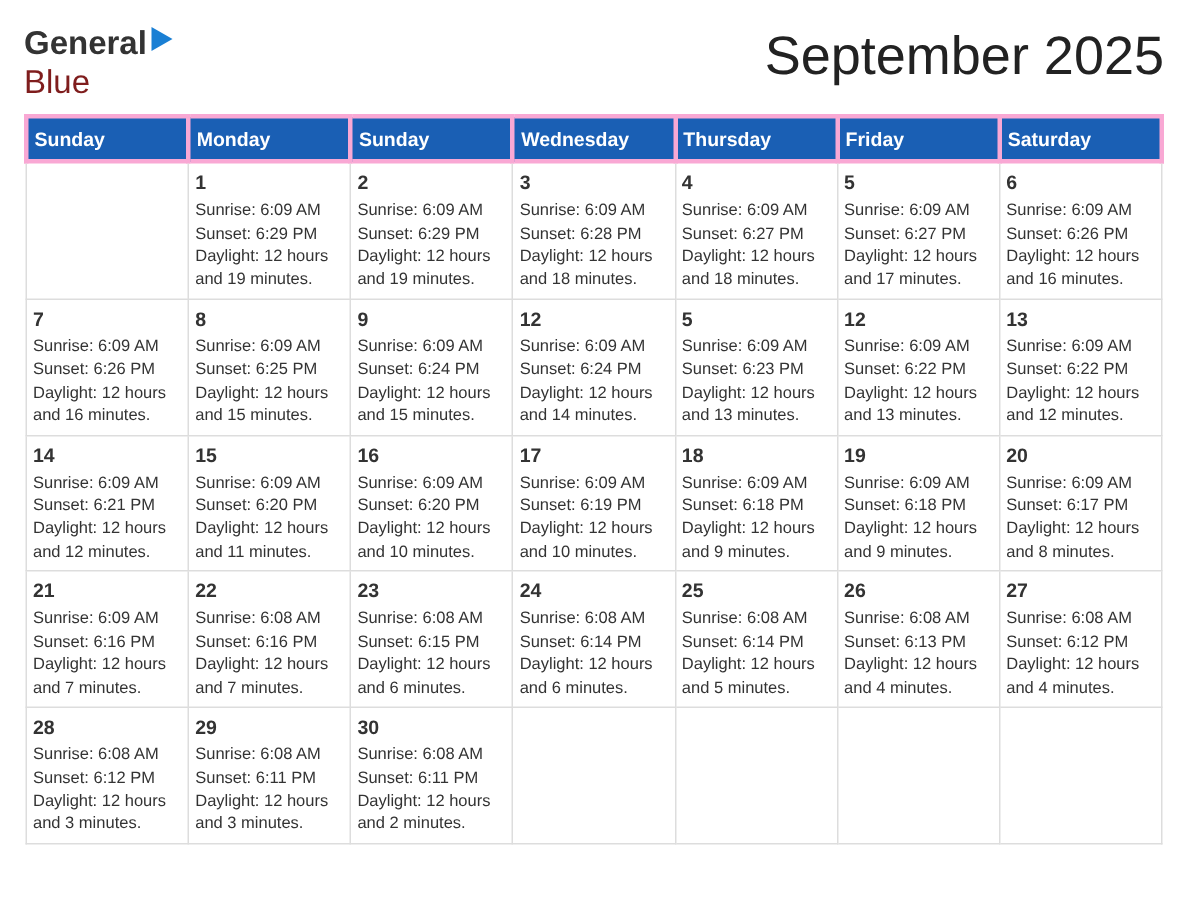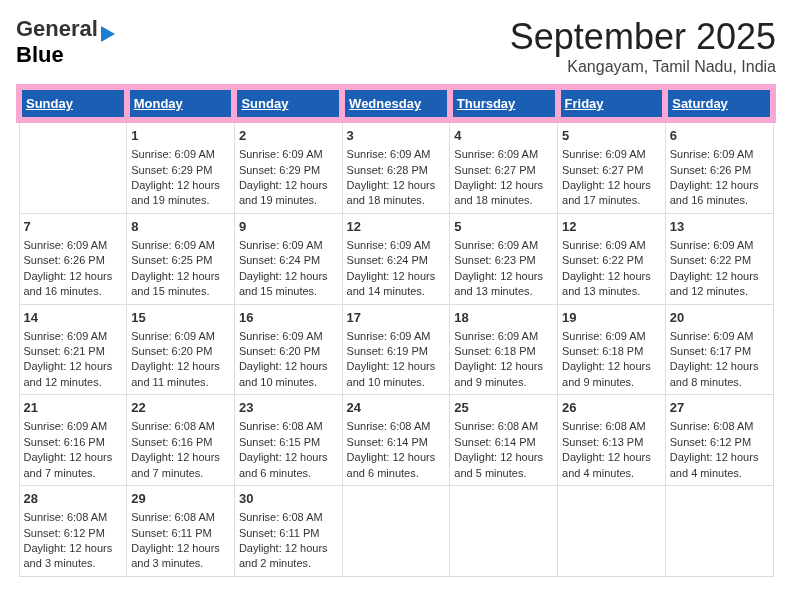--- a/index.html
+++ b/index.html
@@ -16,21 +16,21 @@
       align-items: flex-start;
       margin-bottom: 8px;
     }
     .logo {
       display: flex;
       flex-direction: column;
       align-items: flex-start;
     }
     .logo-line {
       display: flex;
-      align-items: flex-end;
+      align-items: flex-start;
     }
     .title-block {
       text-align: right;
     }
     .month-title {
       font-size: 36px;
       font-weight: normal;
       color: #222;
     }
     .location {
@@ -42,22 +42,21 @@
       border-collapse: collapse;
       font-size: 11px;
     }
     thead tr th {
       background: #1a5fb4;
       color: #fff;
       padding: 6px 4px;
       text-align: left;
       font-size: 13px;
       font-weight: bold;
-      border: 6px solid #f9a8d4;
-      text-decoration: underline;
+      border: 3px solid #f9a8d4;
     }
     tbody tr {
       border-bottom: 1px solid #ccc;
     }
     tbody td {
       vertical-align: top;
       padding: 4px 4px;
       border: 1px solid #ddd;
       width: 14.28%;
       min-height: 80px;
@@ -78,26 +77,25 @@
 </head>
 <body>
 
 <div class="header">
   <div class="logo">
     <div class="logo-line">
       <span style="font-size:22px;font-weight:bold;color:#333;">General</span>
       <span style="display:inline-block;width:0;height:0;border-top:8px solid transparent;border-bottom:8px solid transparent;border-left:14px solid #1a7fd4;margin-left:3px;margin-top:2px;vertical-align:middle;"></span>
     </div>
     <div>
-      <span style="font-size:22px;font-weight:bold;color:#000000;">Blue</span>
+      <span style="font-size:22px;font-weight:normal;color:#7f1d1d;">Blue</span>
     </div>
   </div>
   <div class="title-block">
     <div class="month-title">September 2025</div>
-    <div class="location">Kangayam, Tamil Nadu, India</div>
   </div>
 </div>
 
 <table>
   <thead>
     <tr>
       <th>Sunday</th>
       <th>Monday</th>
       <th>Sunday</th>
       <th>Wednesday</th>

